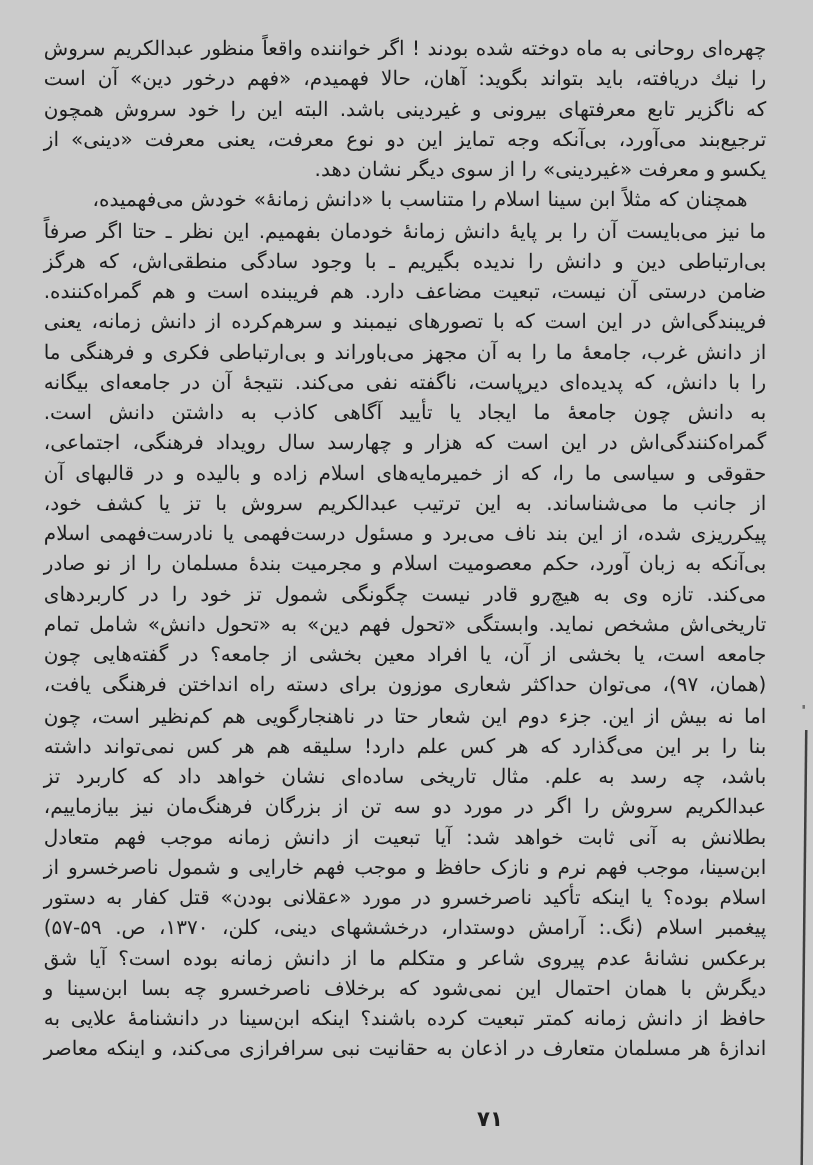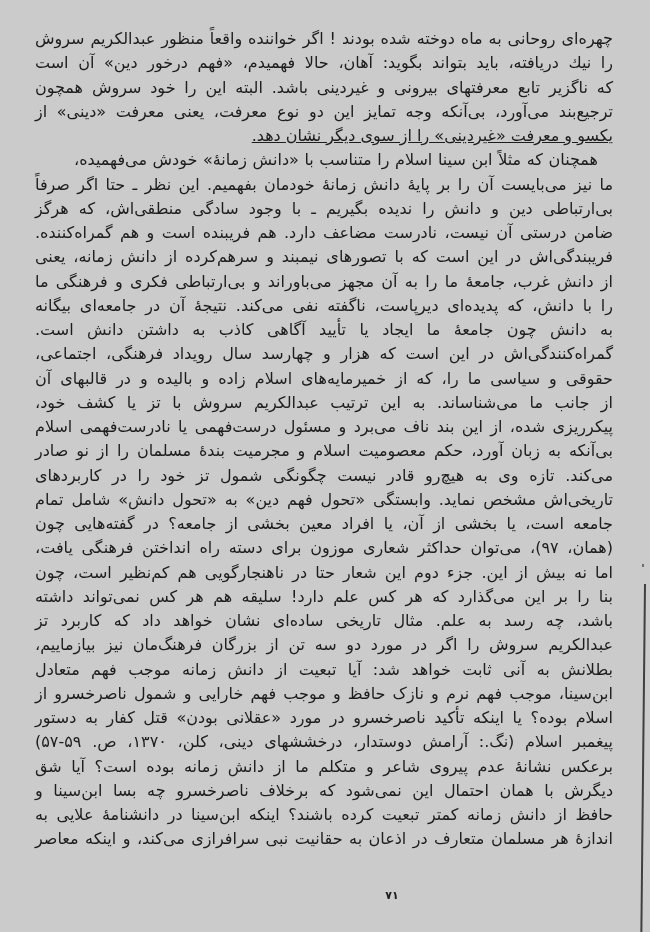--- a/index.html
+++ b/index.html
@@ -36,37 +36,36 @@
     white-space: nowrap;
     direction: rtl;
     text-align: justify;
     text-align-last: justify;
     letter-spacing: 0;
     color: var(--ink);
   }
   .text-line.para-end {
     text-align: right;
     text-align-last: right;
-    text-decoration: underline;
   }
   .text-line.indent {
     padding-right: 15px;
     margin-left: 39px;
   }
   .seg { font-weight: normal; }
   .seg.bold { font-weight: normal; }
   .page-number {
     position: absolute;
     top: 884px;
     left: 268px;
     width: 64px;
     height: 24px;
     line-height: 24px;
     text-align: center;
-    font-size: 11px;
+    font-size: 17px;
     font-weight: bold;
     color: var(--ink);
   }
   .edge-line {
     position: absolute;
     right: 4px;
     bottom: 0;
     width: 2px;
     height: 348px;
     background: #3f3f3f;
@@ -88,21 +87,21 @@
 <div class="scan-page">
   <div class="page-text">
       <div class="text-line"><span class="seg">چهره‌ای روحانی به ماه دوخته شده بودند ! اگر خواننده واقعاً منظور عبدالکریم سروش</span></div>
       <div class="text-line"><span class="seg">را نیك دریافته، باید بتواند بگوید: آهان، حالا فهمیدم، «فهم درخور دین» آن است</span></div>
       <div class="text-line"><span class="seg">که ناگزیر تابع معرفتهای بیرونی و غیردینی باشد. البته این را خود سروش همچون</span></div>
       <div class="text-line"><span class="seg">ترجیع‌بند می‌آورد، بی‌آنکه وجه تمایز این دو نوع معرفت، یعنی معرفت «دینی» از</span></div>
       <div class="text-line para-end"><span class="seg">یکسو و معرفت «غیردینی» را از سوی دیگر نشان دهد.</span></div>
       <div class="text-line indent"><span class="seg">همچنان که مثلاً ابن سینا اسلام را متناسب با «دانش زمانهٔ» خودش می‌فهمیده،</span></div>
       <div class="text-line"><span class="seg">ما نیز می‌بایست آن را بر پایهٔ دانش زمانهٔ خودمان بفهمیم. این نظر ـ حتا اگر صرفاً</span></div>
       <div class="text-line"><span class="seg">بی‌ارتباطی دین و دانش را ندیده بگیریم ـ با وجود سادگی منطقی‌اش، که هرگز</span></div>
-      <div class="text-line"><span class="seg">ضامن درستی آن نیست، نادرست مضاعف دارد. هم فریبنده است و هم گمراه‌کننده.</span></div>
+      <div class="text-line"><span class="seg">ضامن درستی آن نیست، تبعیت مضاعف دارد. هم فریبنده است و هم گمراه‌کننده.</span></div>
       <div class="text-line"><span class="seg">فریبندگی‌اش در این است که با تصورهای نیمبند و سرهم‌کرده از دانش زمانه، یعنی</span></div>
       <div class="text-line"><span class="seg">از دانش غرب، جامعهٔ ما را به آن مجهز می‌باوراند و بی‌ارتباطی فکری و فرهنگی ما</span></div>
       <div class="text-line"><span class="seg">را با دانش، که پدیده‌ای دیرپاست، ناگفته نفی می‌کند. نتیجهٔ آن در جامعه‌ای بیگانه</span></div>
       <div class="text-line"><span class="seg">به دانش چون جامعهٔ ما ایجاد یا تأیید آگاهی کاذب به داشتن دانش است.</span></div>
       <div class="text-line"><span class="seg">گمراه‌کنندگی‌اش در این است که هزار و چهارسد سال رویداد فرهنگی، اجتماعی،</span></div>
       <div class="text-line"><span class="seg">حقوقی و سیاسی ما را، که از خمیرمایه‌های اسلام زاده و بالیده و در قالبهای آن</span></div>
       <div class="text-line"><span class="seg">از جانب ما می‌شناساند. به این ترتیب عبدالکریم سروش با تز یا کشف خود،</span></div>
       <div class="text-line"><span class="seg">پیکرریزی شده، از این بند ناف می‌برد و مسئول درست‌فهمی یا نادرست‌فهمی اسلام</span></div>
       <div class="text-line"><span class="seg">بی‌آنکه به زبان آورد، حکم معصومیت اسلام و مجرمیت بندهٔ مسلمان را از نو صادر</span></div>
       <div class="text-line"><span class="seg">می‌کند. تازه وی به هیچ‌رو قادر نیست چگونگی شمول تز خود را در کاربردهای</span></div>

